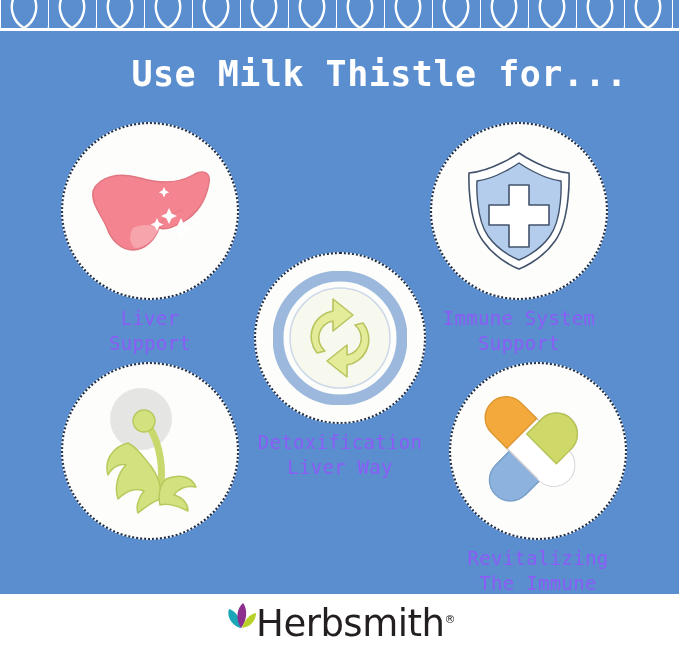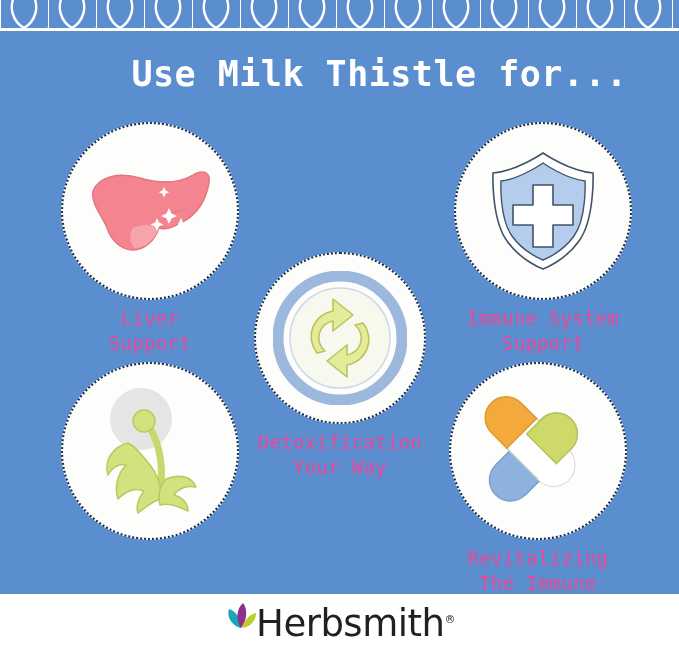--- a/index.html
+++ b/index.html
@@ -75,21 +75,21 @@
     position: absolute;
     left: 0;
     top: 0;
     width: 100%;
     height: 100%;
     display: flex;
     align-items: center;
     justify-content: center;
   }
   .caption {
-    color: #ec4899;
+    color: #8b5cf6;
     font-family: "DejaVu Sans Mono", monospace;
     font-size: 19px;
     line-height: 25px;
     letter-spacing: 0.3px;
     white-space: pre-line;
     margin-top: 6px;
   }
   .logo {
     position: absolute;
     left: 0;
@@ -160,21 +160,21 @@
             <path d="M72,62 l2,4.5 l4.5,2 l-4.5,2 l-2,4.5 l-2,-4.5 l-4.5,-2 l4.5,-2 Z"></path>
             <path d="M79,31 l1.6,3.6 l3.6,1.6 l-3.6,1.6 l-1.6,3.6 l-1.6,-3.6 l-3.6,-1.6 l3.6,-1.6 Z"></path>
           </g>
         </svg>
       </div>
     </div>
     <div class="caption">Liver
 Support</div>
   </div>
 
-  <div class="node" style="left:448px; top:122px; width:190px;">
+  <div class="node" style="left:424px; top:122px; width:190px;">
     <div class="disc-wrap" style="width:178px; height:178px;">
       <div class="disc" style="width:178px; height:178px;"></div>
       <div class="disc-inner">
         <svg width="112" height="124" viewBox="0 0 112 124">
           <path d="M56,4 C56,4 30,22 6,24 C6,24 4,70 20,92 C34,112 56,120 56,120
                    C56,120 78,112 92,92 C108,70 106,24 106,24 C82,22 56,4 56,4 Z" fill="#ffffff" stroke="#41526b" stroke-width="1.6"></path>
           <path d="M56,14 C56,14 33,30 14,32 C14,32 12,69 25,87 C37,104 56,111 56,111
                    C56,111 75,104 87,87 C100,69 98,32 98,32 C79,30 56,14 56,14 Z" fill="#b4cdec" stroke="#41526b" stroke-width="1.4"></path>
           <path d="M46,36 h20 v20 h20 v20 h-20 v22 h-20 v-22 h-20 v-20 h20 Z" fill="#ffffff" stroke="#41526b" stroke-width="1.6" stroke-linejoin="round"></path>
         </svg>
@@ -192,21 +192,21 @@
           <circle cx="67" cy="67" r="62" fill="none" stroke="#9cb9dd" stroke-width="11"></circle>
           <circle cx="67" cy="67" r="50" fill="#f7f8ee" stroke="#cdd9e9" stroke-width="1.5"></circle>
           <path d="M44,82 A26,26 0 0,1 60,40 L60,28 L80,44 L60,60 L60,50
                    A17,17 0 0,0 52,80 Z" fill="#e4ec9a" stroke="#b9c45f" stroke-width="1.6" stroke-linejoin="round"></path>
           <path d="M90,52 A26,26 0 0,1 74,94 L74,106 L54,90 L74,74 L74,84
                    A17,17 0 0,0 82,54 Z" fill="#e4ec9a" stroke="#b9c45f" stroke-width="1.6" stroke-linejoin="round"></path>
         </svg>
       </div>
     </div>
     <div class="caption">Detoxification
-Your Way</div>
+Liver Way</div>
   </div>
 
   <div class="node" style="left:55px; top:362px; width:190px;">
     <div class="disc-wrap" style="width:178px; height:178px;">
       <div class="disc" style="width:178px; height:178px;"></div>
       <div class="disc-inner">
         <svg width="124" height="136" viewBox="0 0 124 136">
           <circle cx="53" cy="36" r="31" fill="#dcdcdc" opacity="0.75"></circle>
           <path d="M62,45 C72,62 76,86 72,108" fill="none" stroke="#c9d86c" stroke-width="7" stroke-linecap="round"></path>
           <circle cx="56" cy="38" r="11" fill="#d3e27f" stroke="#b8c95c" stroke-width="1.4"></circle>

